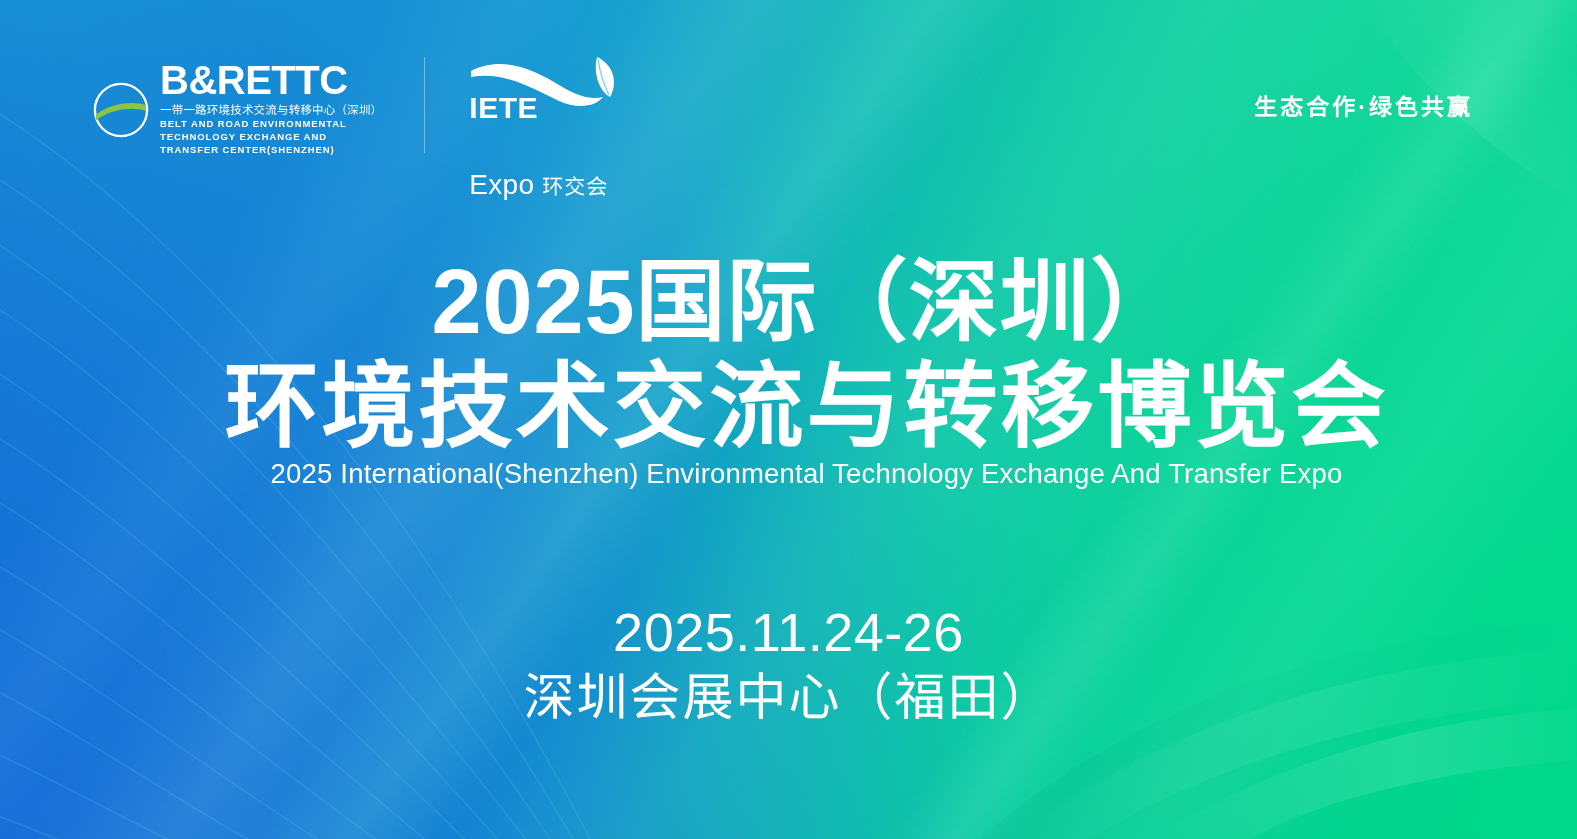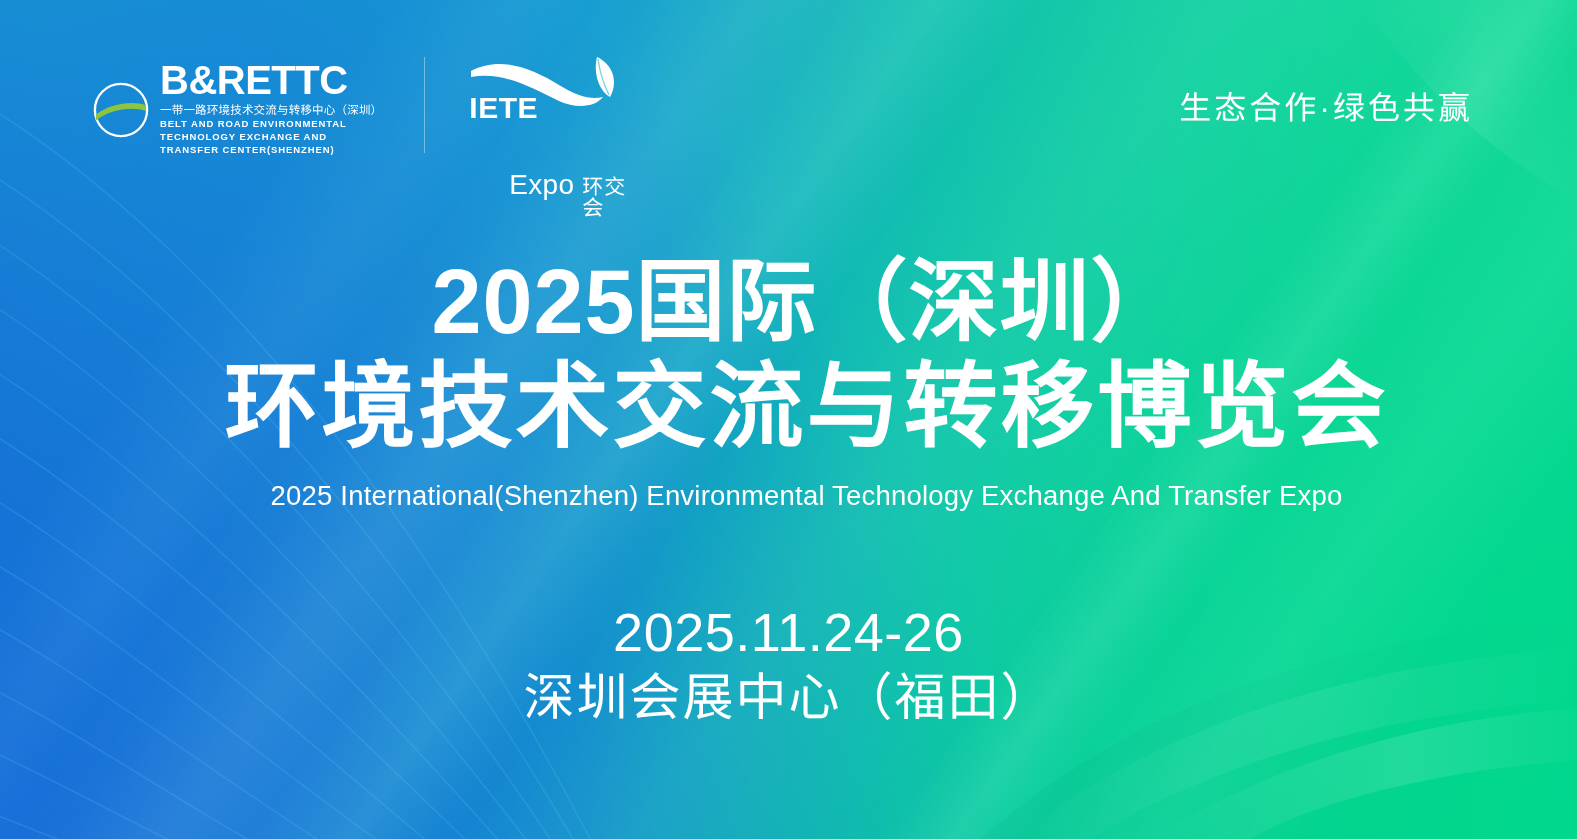--- a/index.html
+++ b/index.html
@@ -183,34 +183,33 @@
     display: flex;
     align-items: baseline;
     gap: 8px;
     margin-top: 3px;
   }
   .iete-expo {
     color: #ffffff;
     font-size: 28px;
     font-weight: 300;
     letter-spacing: 0.3px;
-    margin-left: 40px;
   }
   .iete-cn {
     color: #ffffff;
     font-size: 21px;
     font-weight: 400;
     letter-spacing: 1px;
   }
 
   .slogan {
     margin-left: auto;
     color: #ffffff;
-    font-size: 32px;
-    font-weight: 400;
+    font-size: 23px;
+    font-weight: 700;
     letter-spacing: 3px;
     white-space: nowrap;
   }
 
   
   .main {
     position: absolute;
     left: 0; right: 0;
     top: 255px;
     text-align: center;
@@ -229,21 +228,20 @@
     font-weight: 700;
     line-height: 1.08;
     letter-spacing: 3px;
     white-space: nowrap;
     margin-top: 6px;
   }
   .subtitle-en {
     font-size: 27.5px;
     font-weight: 400;
     letter-spacing: 0.2px;
-    margin-top: 22px;
     white-space: nowrap;
   }
 
   
   .datevenue {
     position: absolute;
     left: 0; right: 0;
     top: 602px;
     text-align: center;
     color: #ffffff;

